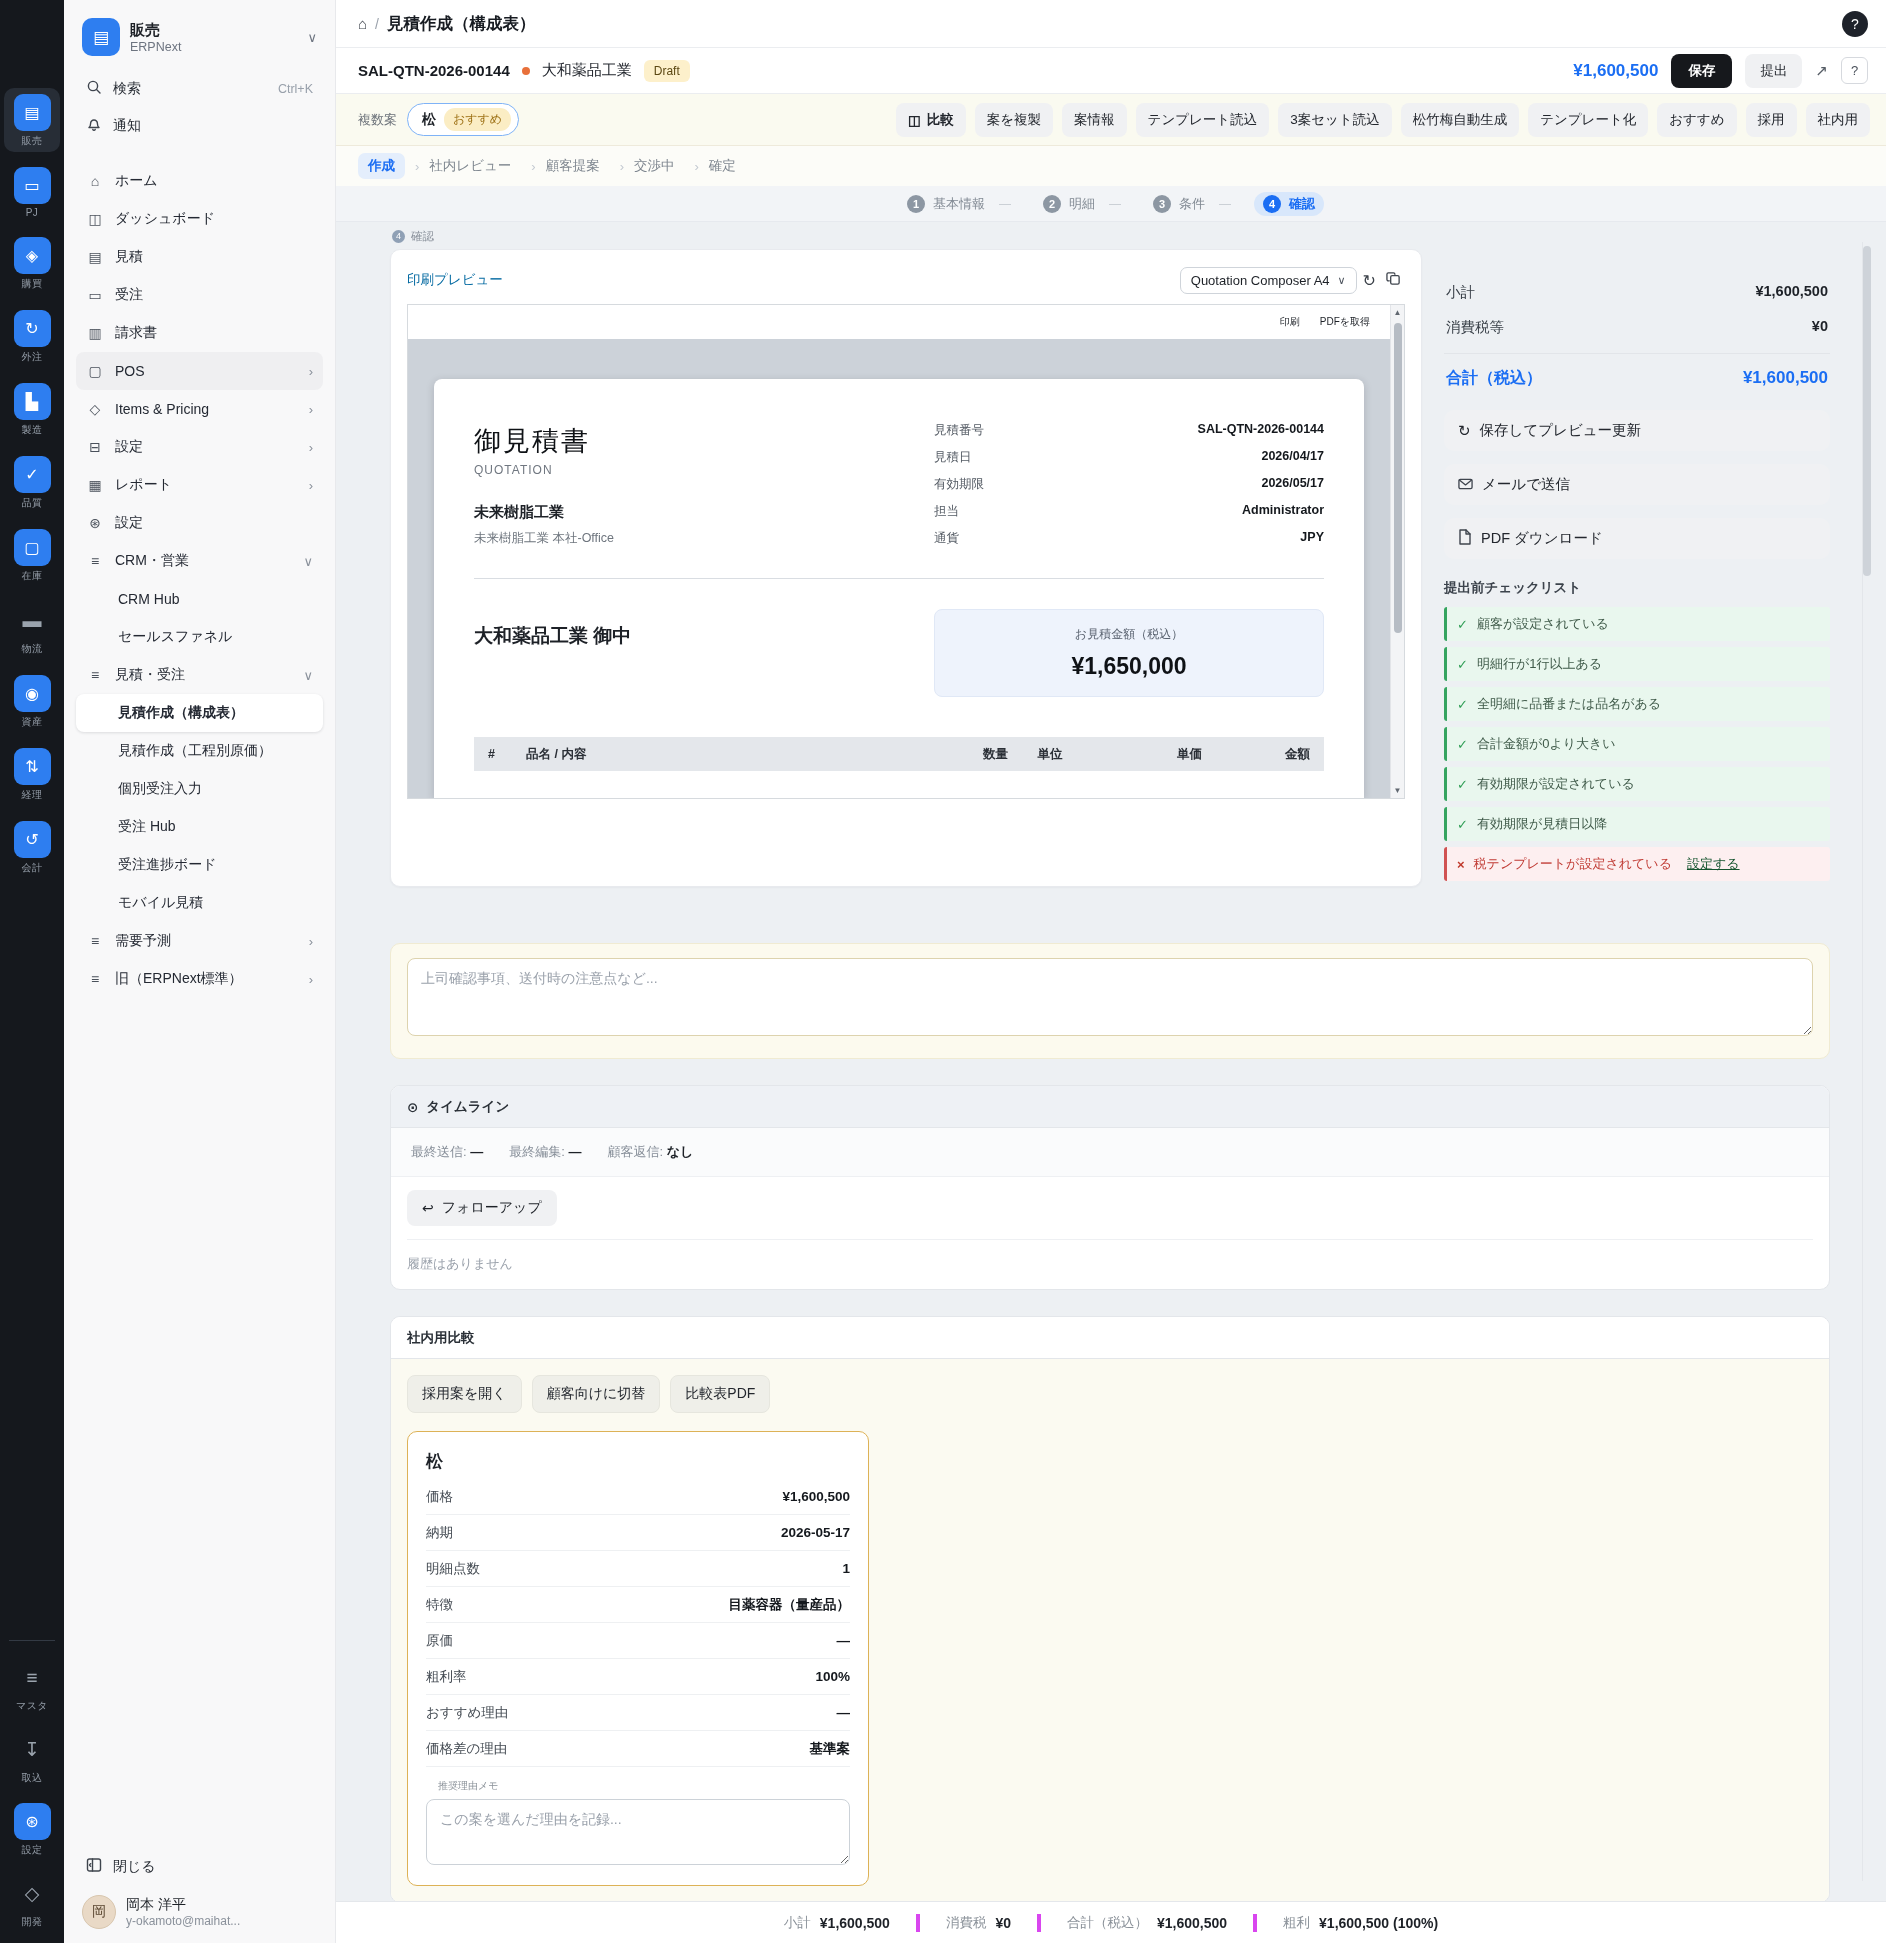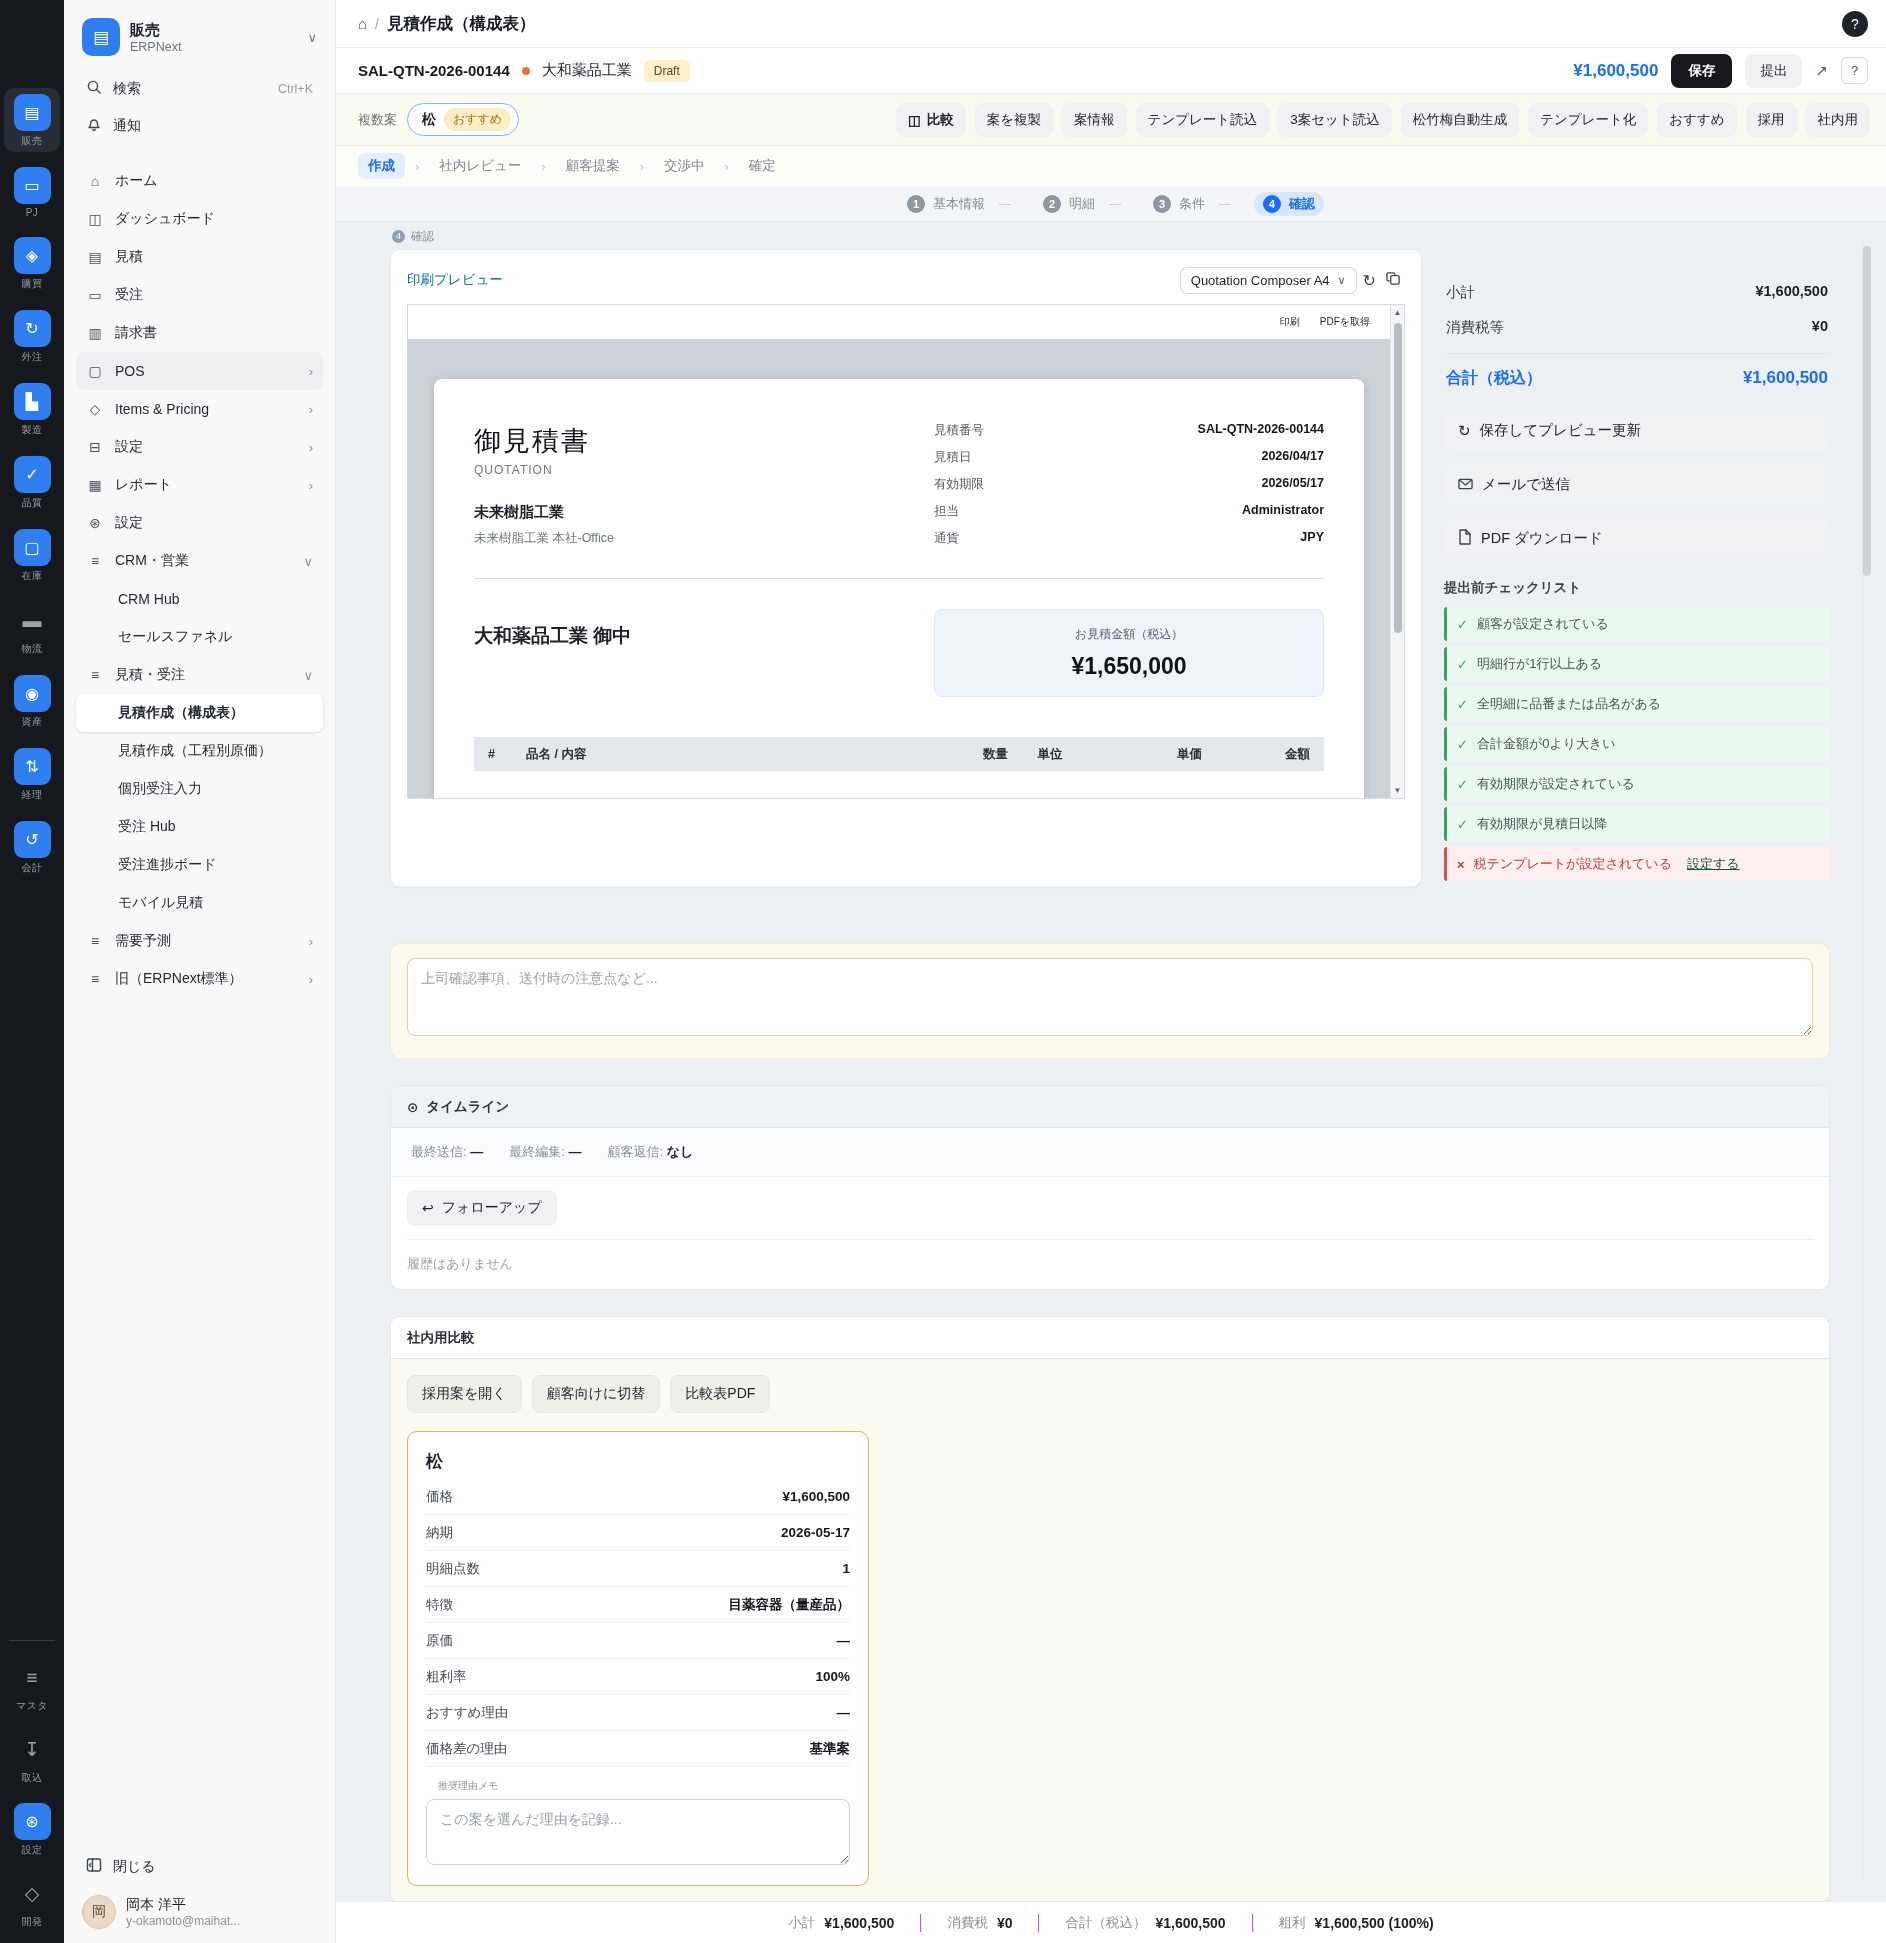--- a/index.html
+++ b/index.html
@@ -68,21 +68,21 @@
   .toolbar { height:52px; background:#fafaf0; border-bottom:1px solid #eeeadb; display:flex; align-items:center; padding:0 16px 0 22px; gap:10px; }
   .tb-label { font-size:13px; color:#6a7078; }
   .plan-pill { display:flex; align-items:center; gap:8px; border:1.5px solid #7fb3f7; background:#fff; border-radius:18px; padding:4px 7px 4px 14px; cursor:pointer; }
   .plan-name { font-size:14px; font-weight:bold; color:#1d2127; }
   .plan-chip { background:#fbedc4; color:#9c6f12; font-size:12px; padding:3px 9px; border-radius:11px; }
   .tb-btns { margin-left:auto; display:flex; gap:9px; }
   .tb-btn { display:flex; align-items:center; gap:6px; background:#f0f1f3; border:none; border-radius:8px; padding:8px 12px; font-size:13.5px; color:#23272e; cursor:pointer; white-space:nowrap; }
   .tb-btn.bold { font-weight:bold; }
   .tb-ic:empty { display:none; }
 
-  .wfbar { height:40px; background:#fcfcf8; display:flex; align-items:center; padding:0 22px; gap:10px; }
+  .wfbar { height:40px; background:#fcfcf8; display:flex; align-items:center; padding:0 22px; }
   .wf-step { display:flex; align-items:center; gap:10px; }
   .wf-label { font-size:13.5px; color:#7e868f; padding:4px 10px; border-radius:7px; }
   .wf-step.active .wf-label { background:#e4eefc; color:#1b6ef3; font-weight:bold; }
   .wf-chev { color:#c3c9d1; font-size:13px; }
   .wf-step:last-child .wf-chev { display:none; }
 
   .stepsbar { height:36px; background:#f2f4f7; border-bottom:1px solid #e6e9ee; display:flex; align-items:center; justify-content:center; gap:14px; }
   .st-item { display:flex; align-items:center; gap:8px; padding:3px 9px; border-radius:14px; cursor:pointer; }
   .st-item.active { background:#d8e7fb; }
   .st-circle { width:18px; height:18px; border-radius:50%; background:#8d97a3; color:#fff; font-size:11px; font-weight:bold; display:flex; align-items:center; justify-content:center; }
@@ -189,21 +189,21 @@
   .pc-title { font-size:17px; font-weight:bold; margin:4px 0 6px; }
   .pc-row { display:flex; justify-content:space-between; align-items:center; height:36px; border-bottom:1px solid #eef0f2; }
   .pc-label { font-size:13.5px; color:#434a52; }
   .pc-value { font-size:13.5px; font-weight:bold; color:#14181d; }
   .pc-memo-label { font-size:10px; color:#8a9199; margin:12px 12px 6px; }
   .card-ta { height:66px; border-color:#ccd2d8; }
 
   
   .statusbar { height:42px; border-top:1px solid #e4e7eb; background:#fff; display:flex; align-items:center; justify-content:center; }
   .sb-item { display:flex; align-items:center; gap:9px; padding:0 26px; }
-  .sb-item + .sb-item { border-left:1px solid #d946ef; }
+  .sb-item + .sb-item { border-left:4px solid #d946ef; }
   .sb-ilabel { font-size:13.5px; color:#8a9199; }
   .sb-ivalue { font-size:14px; font-weight:bold; color:#1d2127; }
 
   svg.lic { stroke:#3f454e; stroke-width:1.4; fill:none; stroke-linecap:round; stroke-linejoin:round; }
 </style>
 </head>
 <body>
 
 <div class="app">
 

